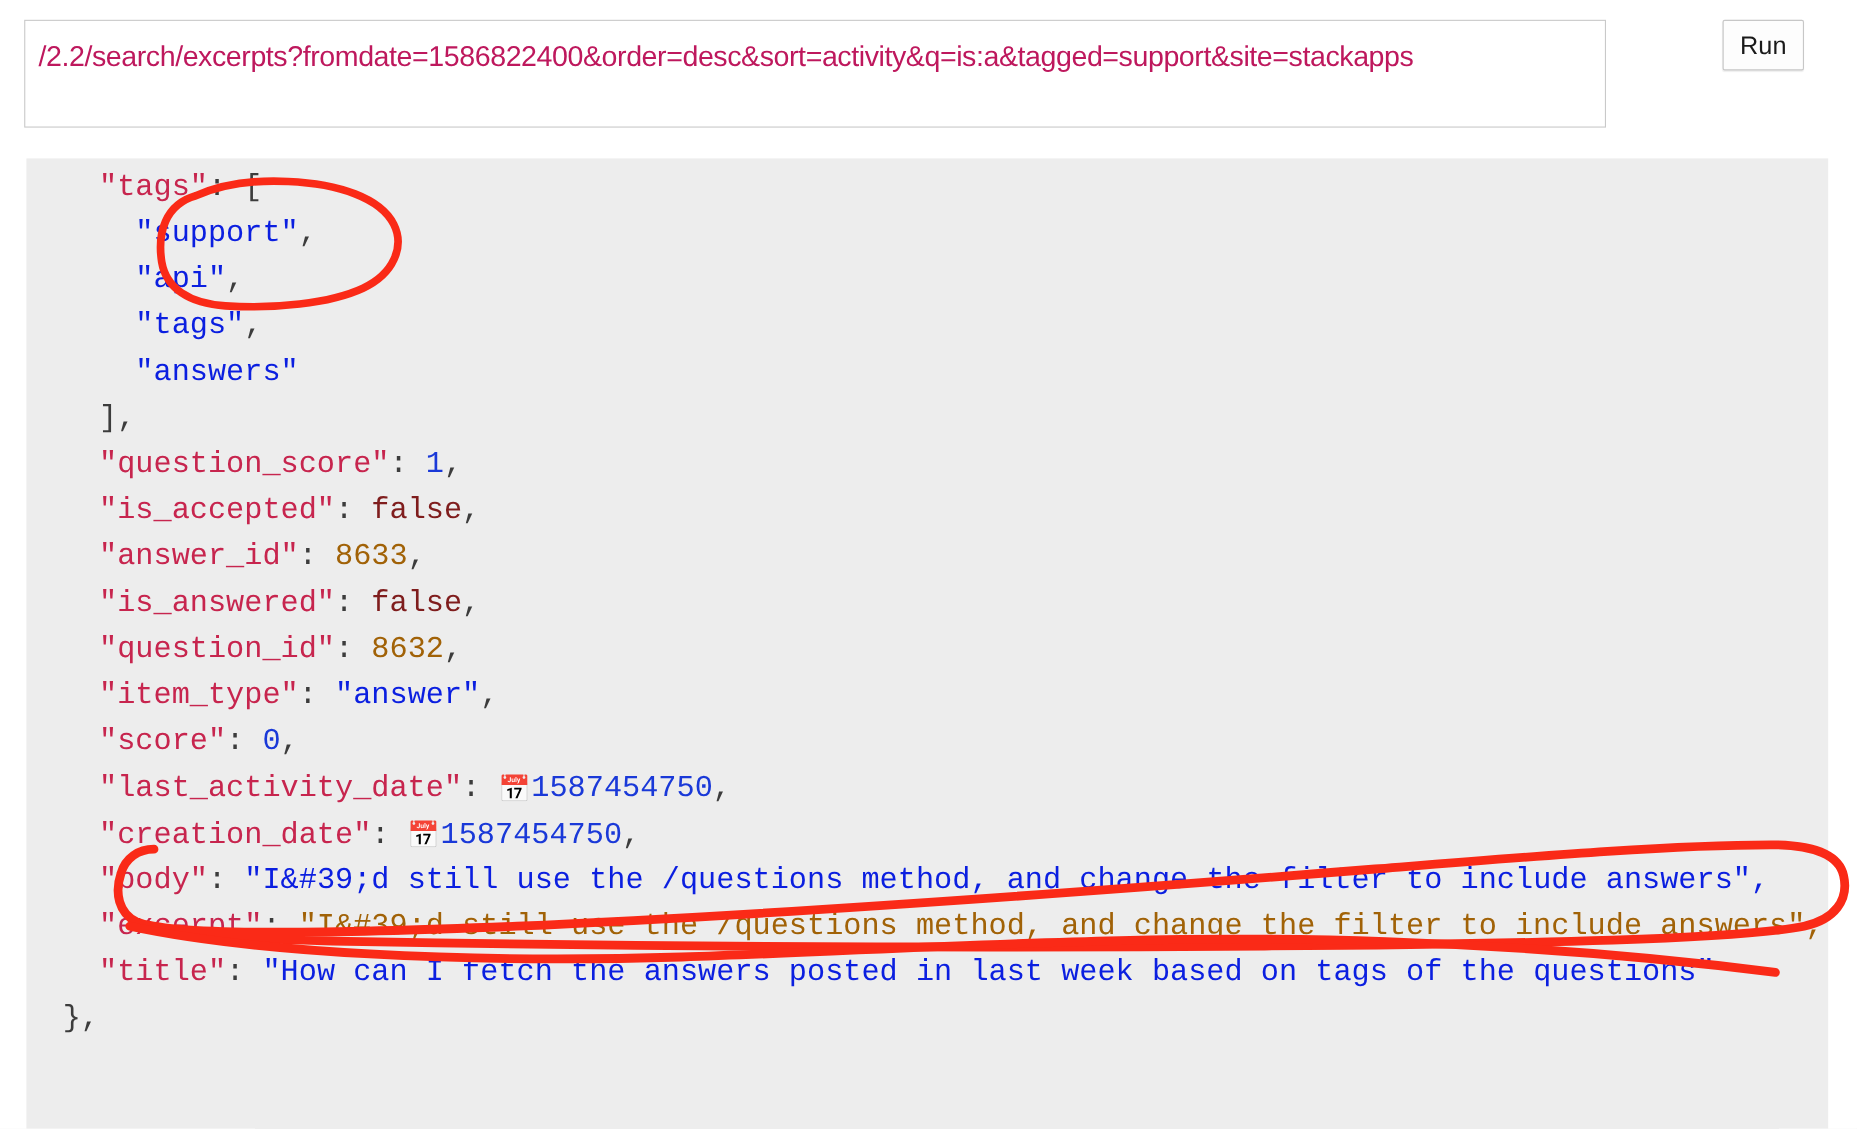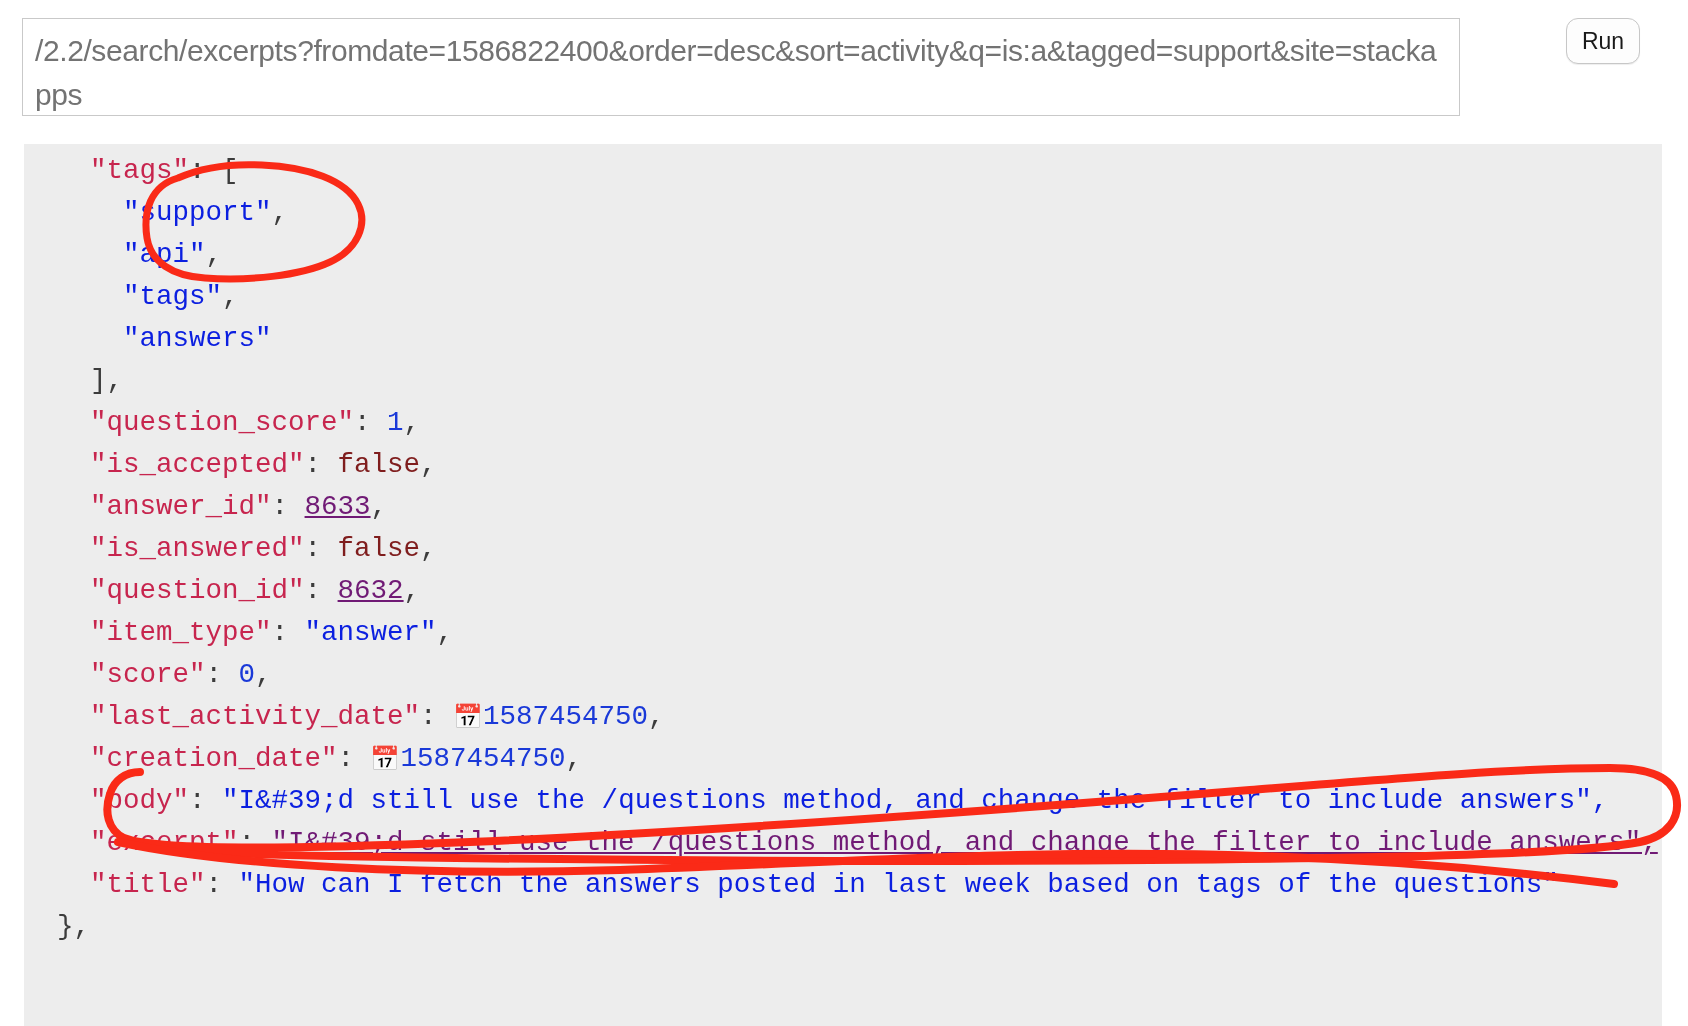--- a/index.html
+++ b/index.html
@@ -30,37 +30,37 @@
     width: 1438px;
     height: 98px;
     box-sizing: border-box;
     border: 1px solid #c9c9c9;
     background: #ffffff;
     padding: 10px 12px 0 12px;
     overflow: hidden;
   }
   .url-text {
     font-family: "Liberation Sans", sans-serif;
-    font-size: 30px;
+    font-size: 26px;
     line-height: 44px;
-    color: #737373;
+    color: #be185d;
     letter-spacing: -0.4px;
     white-space: normal;
     word-break: break-all;
     margin: 0;
   }
   .run-button {
     position: absolute;
     left: 1566px;
     top: 18px;
     width: 74px;
     height: 46px;
     box-sizing: border-box;
     border: 1px solid #c7c7c7;
-    border-radius: 12px;
+    border-radius: 2px;
     background: #fdfdfd;
     color: #1a1a1a;
     font-family: "Liberation Sans", sans-serif;
     font-size: 23px;
     line-height: 44px;
     text-align: center;
     cursor: pointer;
     box-shadow: 0 1px 1px rgba(0,0,0,0.07);
   }
 
@@ -88,21 +88,21 @@
   }
   .ln {
     height: 42px;
     white-space: pre;
   }
   .k   { color: #c7254e; }           
   .s   { color: #0b1fe0; }           
   .num { color: #1a39d8; }           
   .bool{ color: #7f1d1d; }           
   .p   { color: #3c3c3c; }           
-  .lnk { color: #701a75; text-decoration: underline; }
+  .lnk { color: #a16207; }
   .cal {
     font-family: "DejaVu Sans", sans-serif;
     font-size: 24px;
     vertical-align: -1px;
   }
 
   
   .annot-layer {
     position: absolute;
     left: 0; top: 0;

